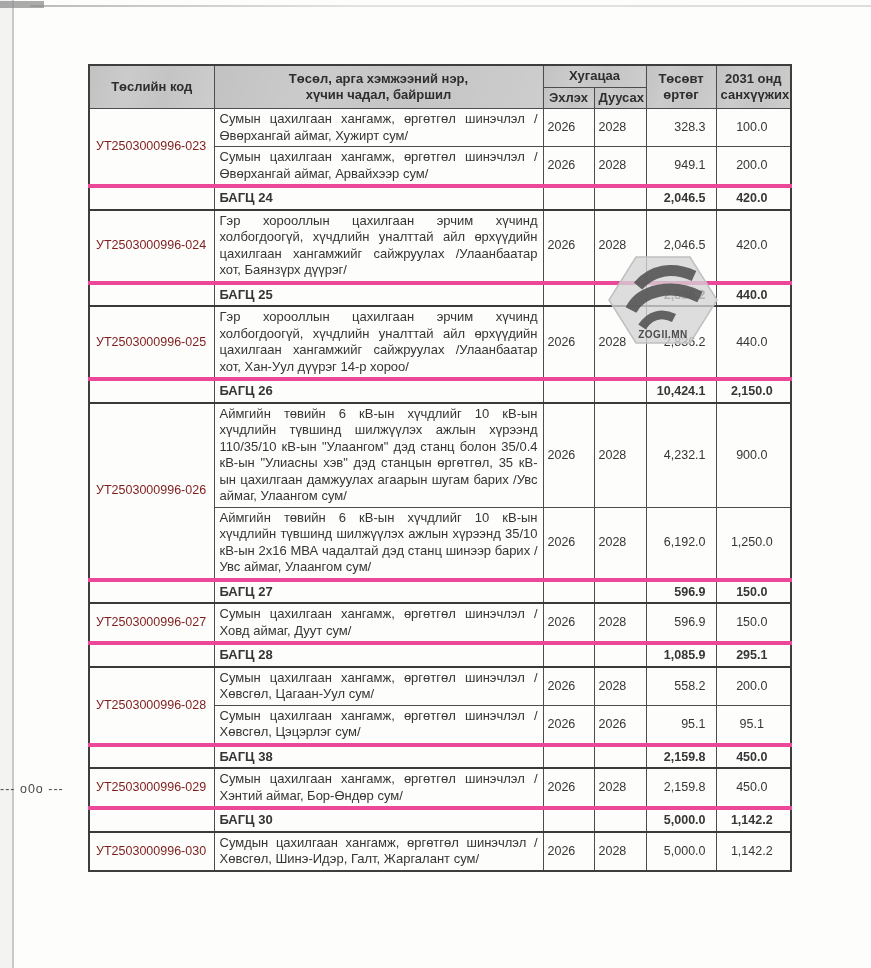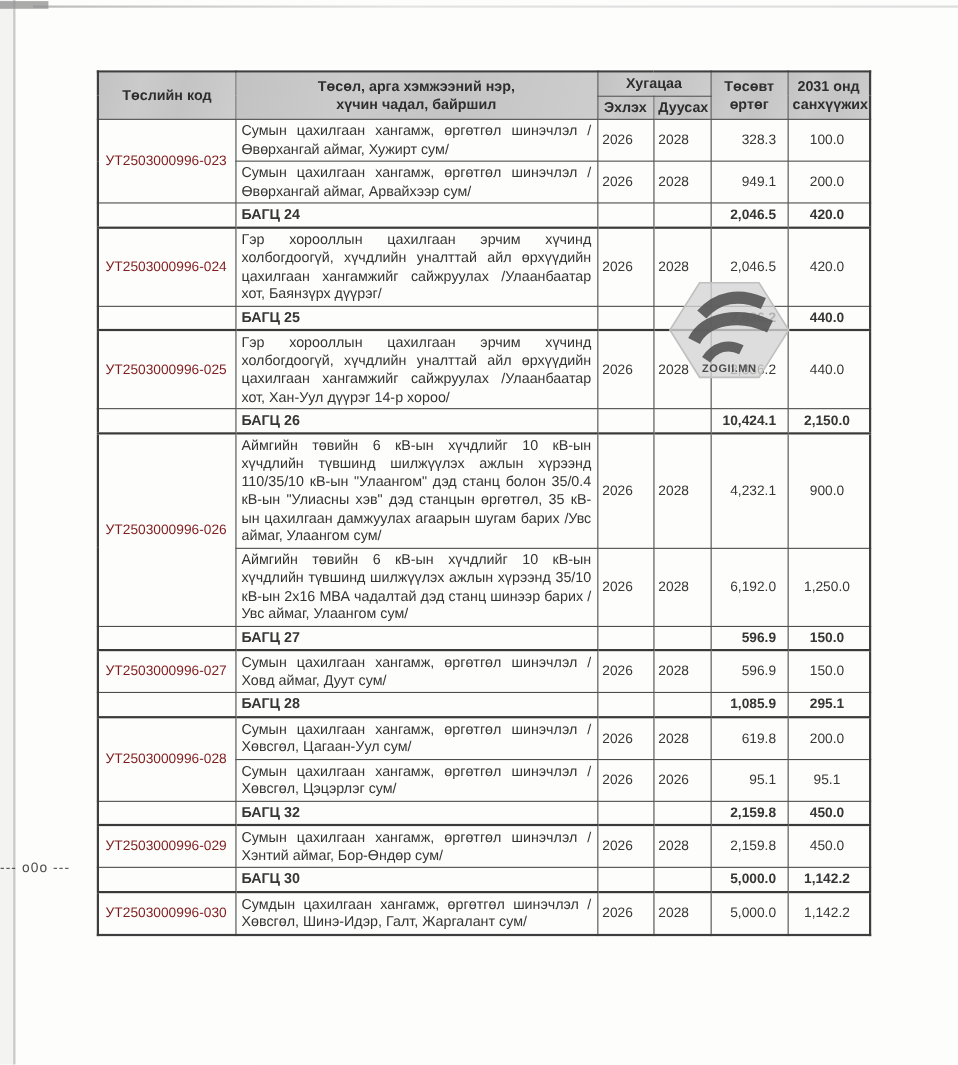--- a/index.html
+++ b/index.html
@@ -77,21 +77,21 @@
     text-justify: inter-word;
     padding: 2px 5px;
     color: #353535;
   }
   td.year { text-align: left; font-size: 12.5px; }
   td.num  { text-align: right; font-size: 12.5px; padding-right: 10px; }
   td.num.fund { padding-right: 7px; text-align: center; }
 
   tr.group-row td {
     font-weight: bold;
-    border-top: 1px solid #ec4899;
+    border-top: 4px solid #ec4899;
     border-bottom: 2px solid #3a3a3a;
     height: 15px;
   }
   tr.group-row td.name { text-align: left; }
   tr.r2 td { height: 32px; }   
   tr.r4 td { height: 64px; }   
 
   
   .watermark {
     position: absolute;
@@ -245,33 +245,33 @@
         <td class="year"></td>
         <td class="year"></td>
         <td class="num">1,085.9</td>
         <td class="num fund">295.1</td>
       </tr>
       <tr class="r2">
         <td class="code" rowspan="2">УТ2503000996-028</td>
         <td class="name">Сумын цахилгаан хангамж, өргөтгөл шинэчлэл /Хөвсгөл, Цагаан-Уул сум/</td>
         <td class="year">2026</td>
         <td class="year">2028</td>
-        <td class="num">619.8</td>
+        <td class="num">558.2</td>
         <td class="num fund">200.0</td>
       </tr>
       <tr class="r2">
         <td class="name">Сумын цахилгаан хангамж, өргөтгөл шинэчлэл /Хөвсгөл, Цэцэрлэг сум/</td>
         <td class="year">2026</td>
         <td class="year">2026</td>
         <td class="num">95.1</td>
         <td class="num fund">95.1</td>
       </tr>
       <tr class="group-row">
         <td class="code"></td>
-        <td class="name">БАГЦ 32</td>
+        <td class="name">БАГЦ 38</td>
         <td class="year"></td>
         <td class="year"></td>
         <td class="num">2,159.8</td>
         <td class="num fund">450.0</td>
       </tr>
       <tr class="r2">
         <td class="code">УТ2503000996-029</td>
         <td class="name">Сумын цахилгаан хангамж, өргөтгөл шинэчлэл /Хэнтий аймаг, Бор-Өндөр сум/</td>
         <td class="year">2026</td>
         <td class="year">2028</td>

